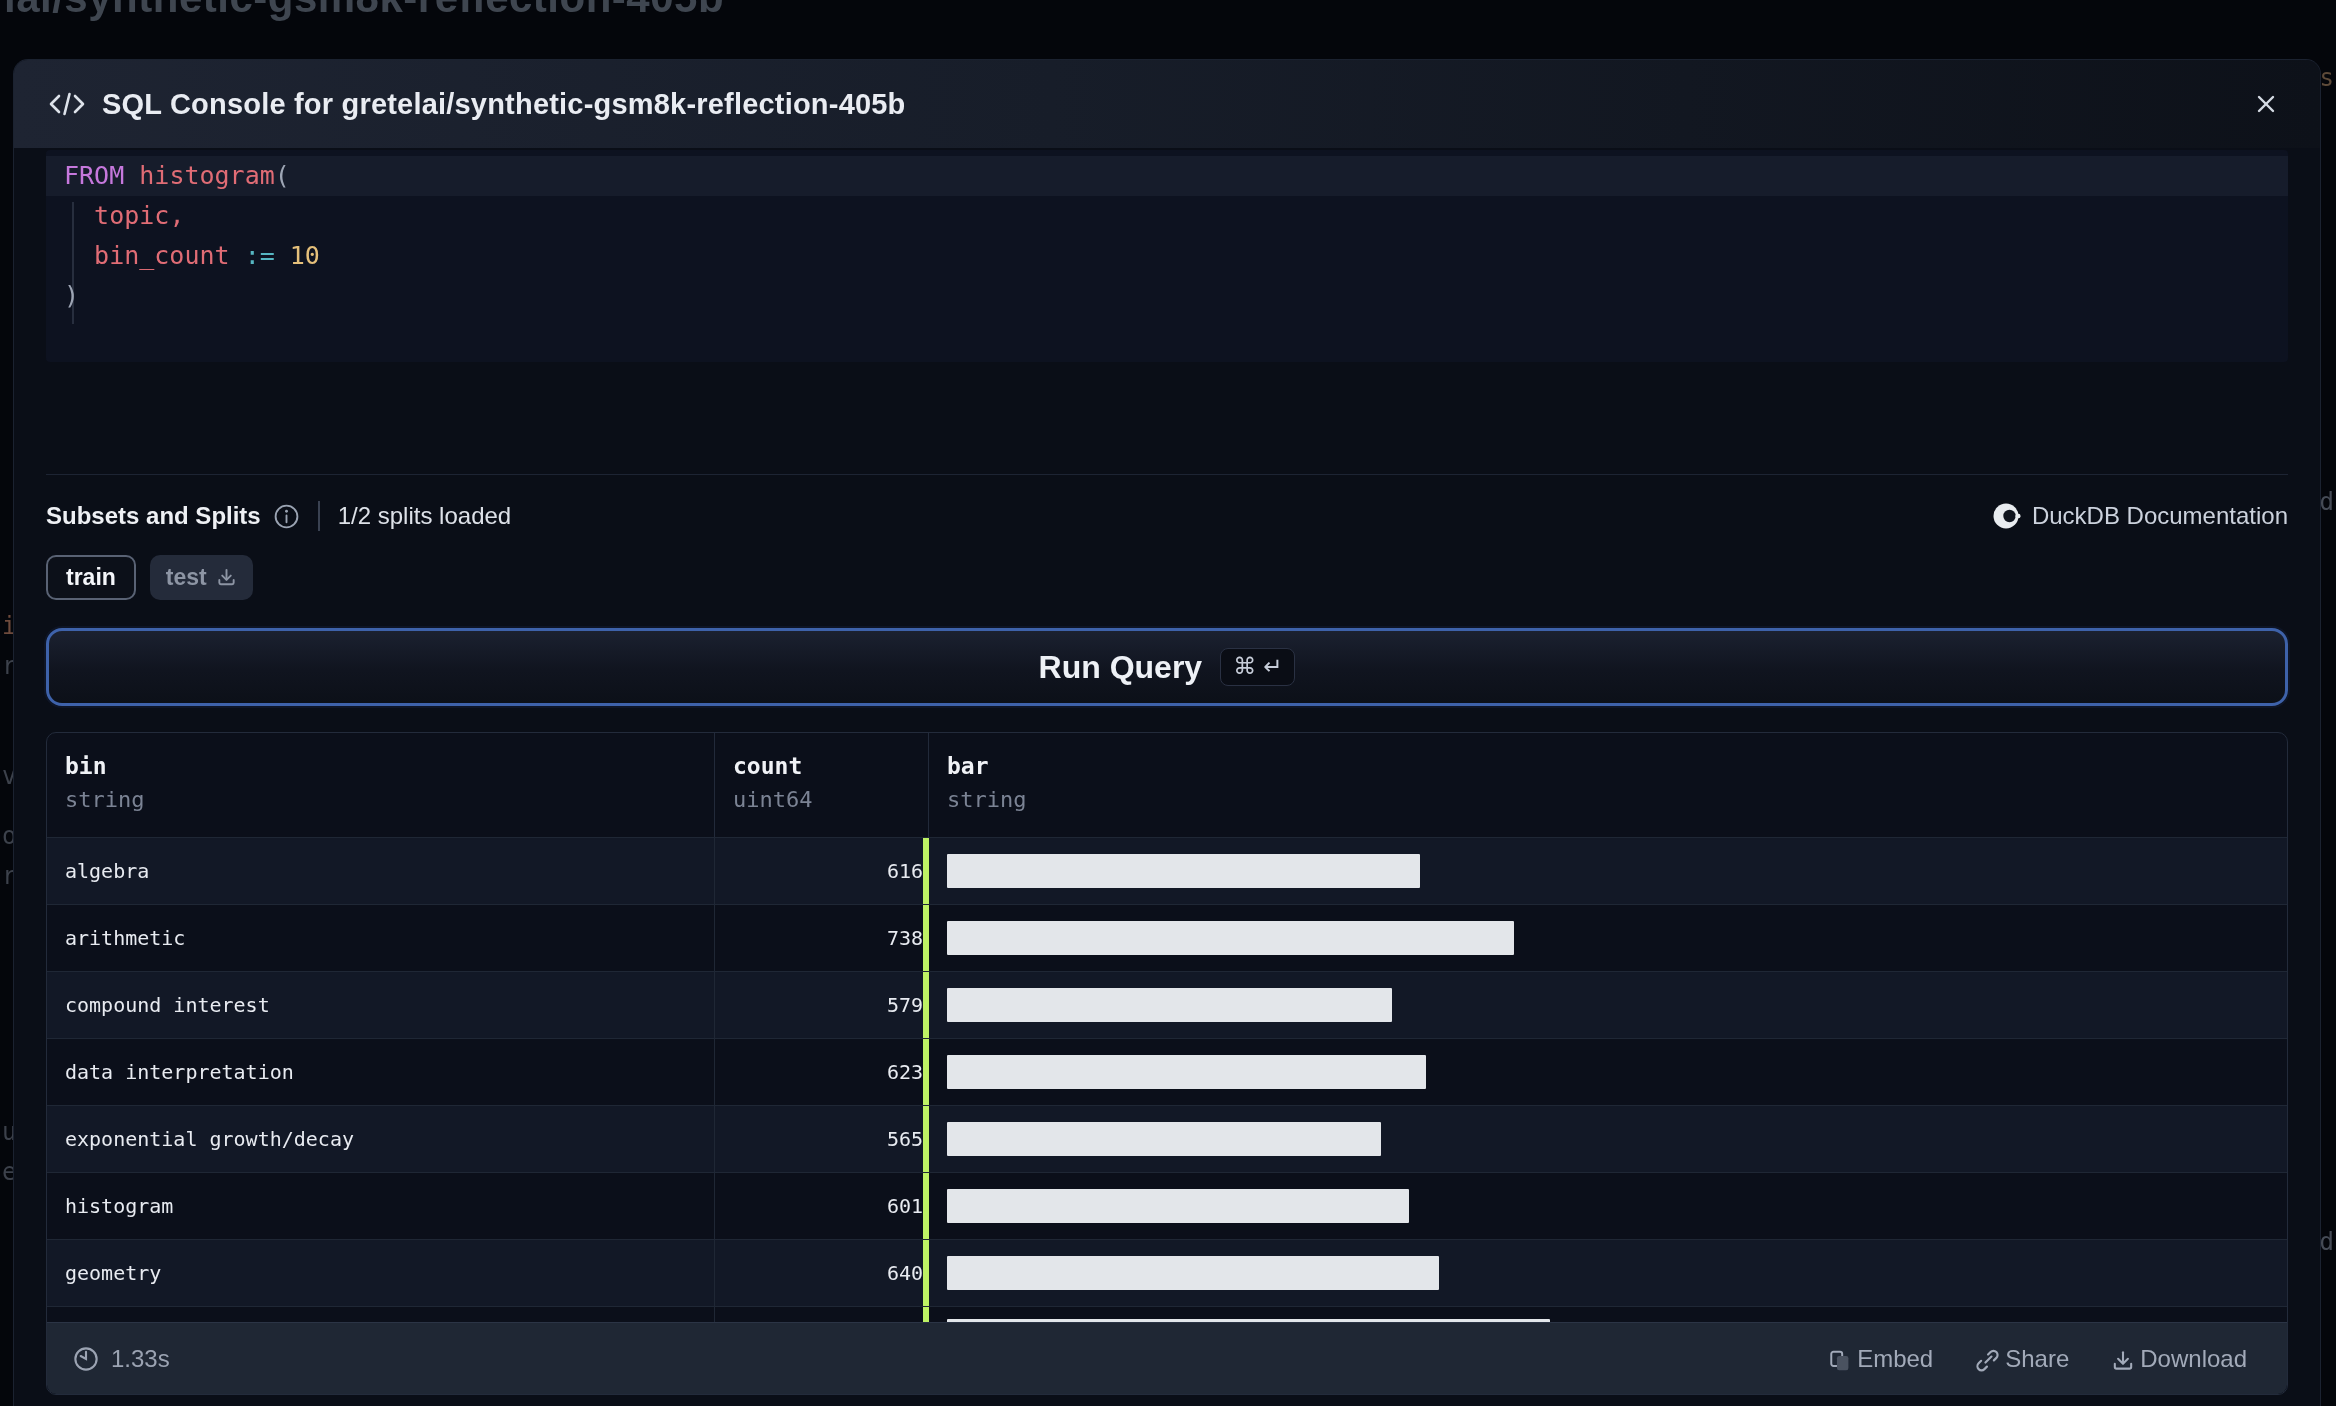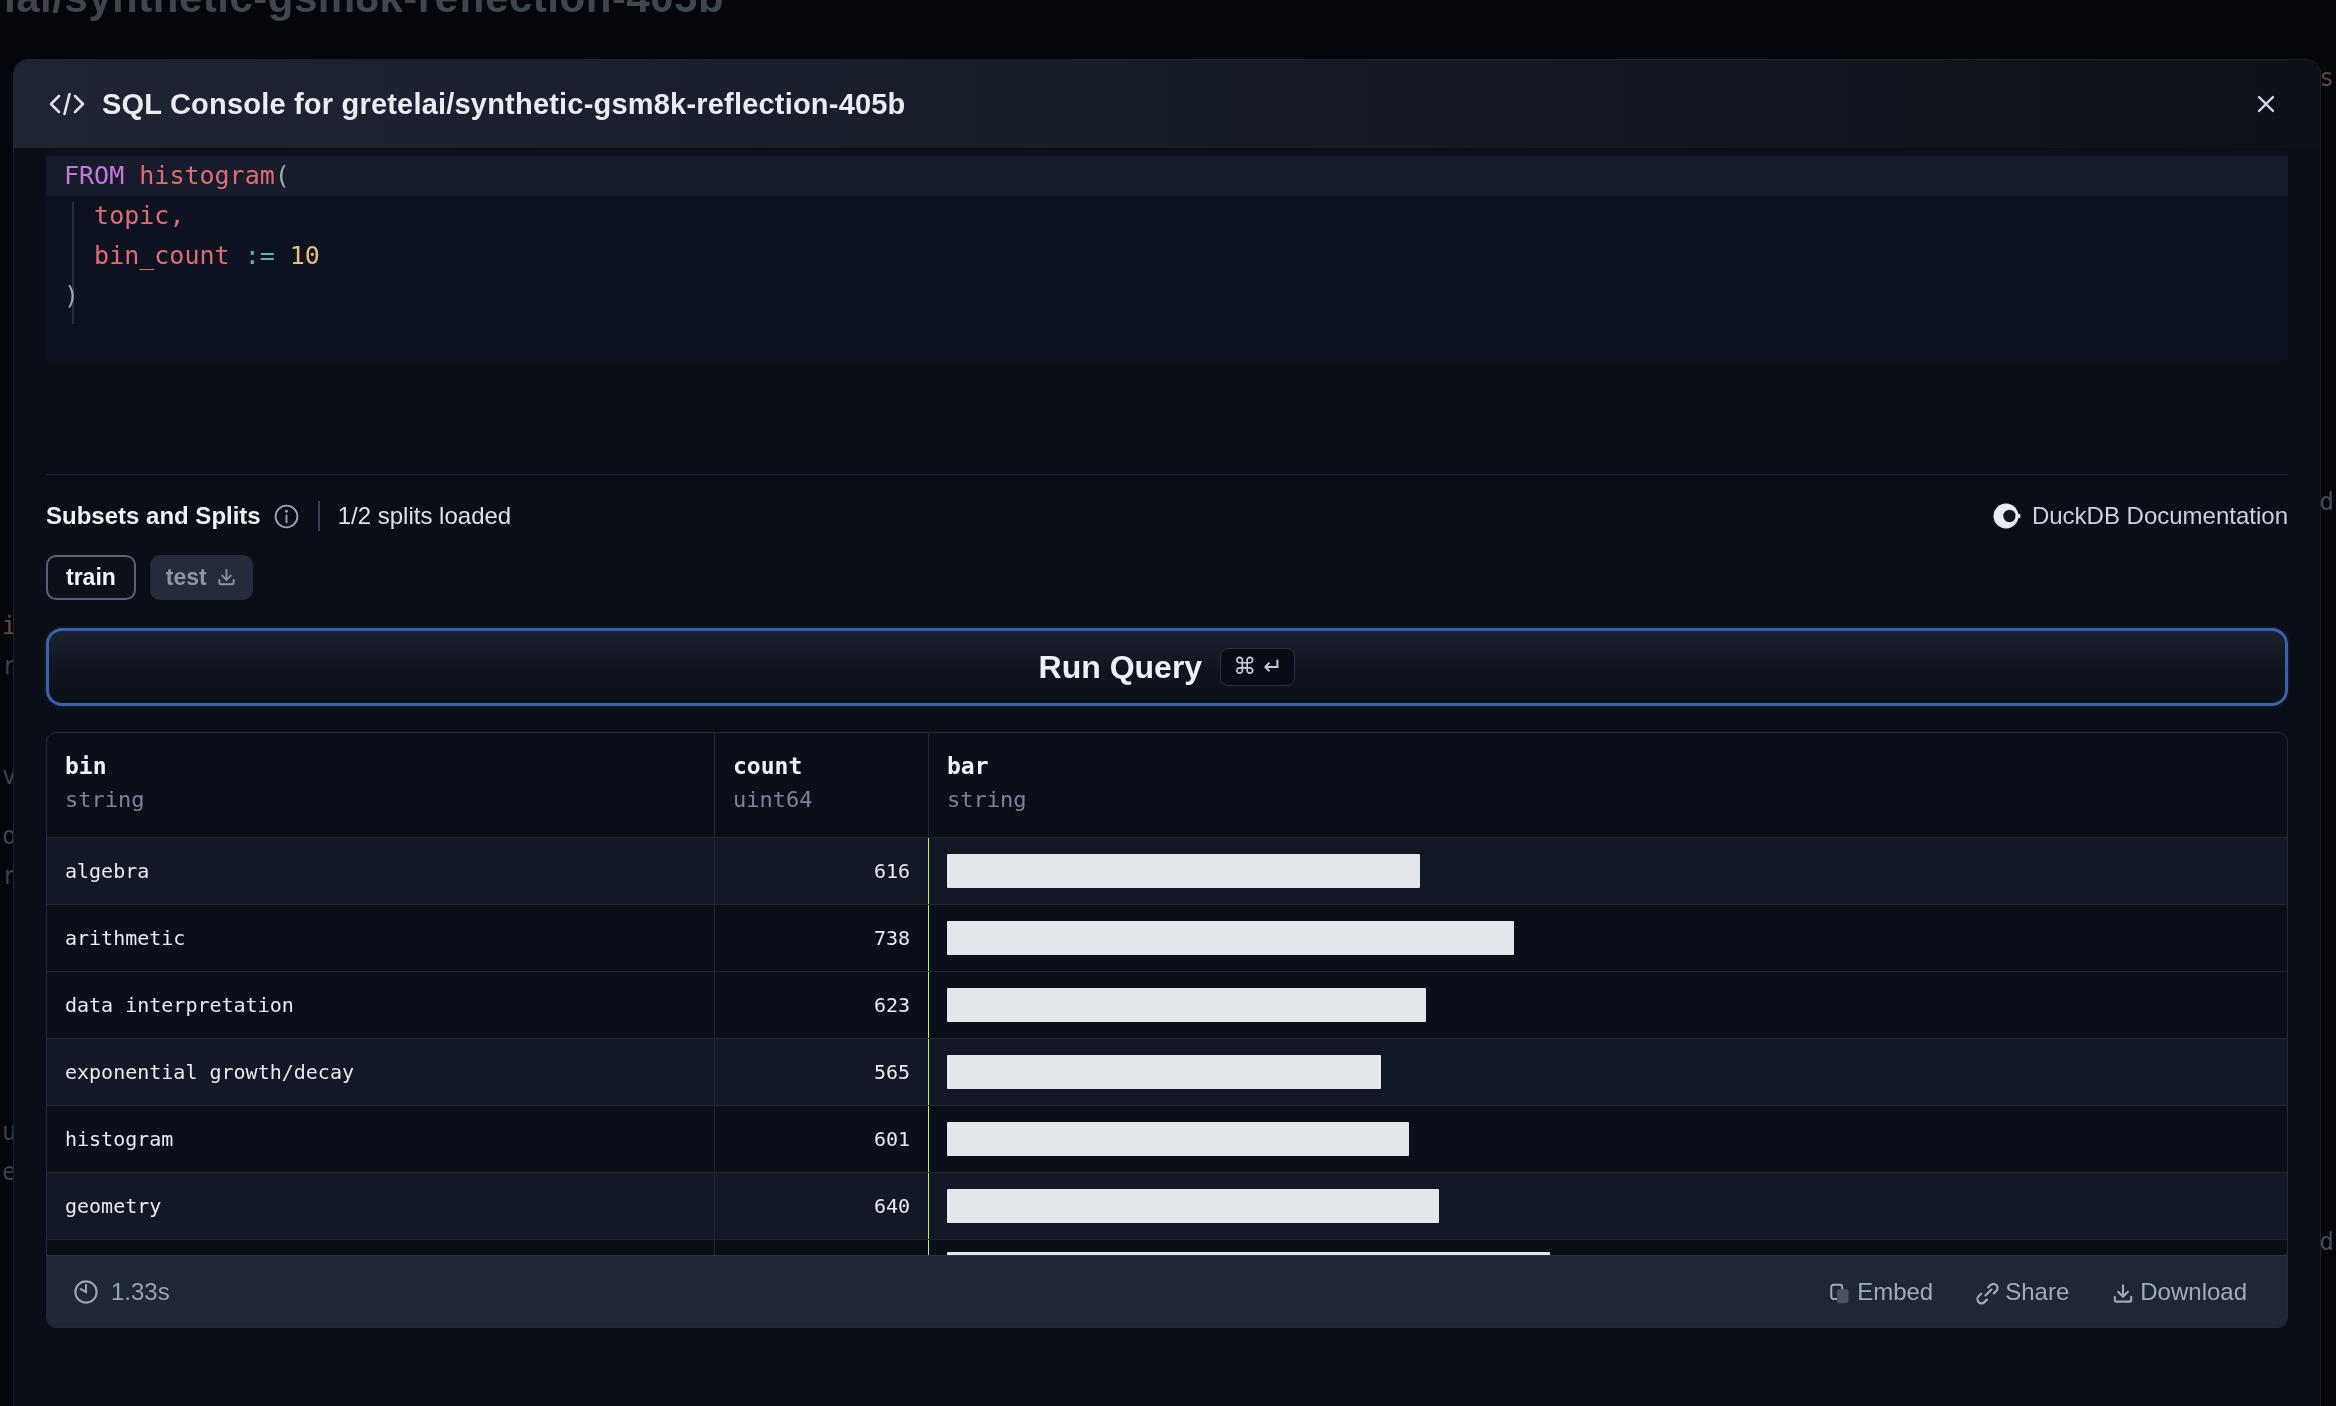--- a/index.html
+++ b/index.html
@@ -81,21 +81,21 @@
   .thead { display:grid; grid-template-columns:668px 214px 1fr; height:104px; }
   .th { padding:20px 0 0 18px; font-family:"DejaVu Sans Mono", monospace; }
   .th.b1,.th.b2 { border-right:1px solid #222a3a; }
   .th .nm { font-size:23px; font-weight:700; color:#f0f2f6; }
   .th .tp { font-size:22px; color:#7b8394; margin-top:8px; }
   .trow { display:grid; grid-template-columns:668px 214px 1fr; height:67px; border-top:1px solid #1f2735; }
   .trow.odd  { background:#121826; }
   .trow.even { background:#0b0f1a; }
   .td { display:flex; align-items:center; font-family:"DejaVu Sans Mono", monospace; font-size:20px; color:#e8ebf1; }
   .td.bin { padding-left:18px; border-right:1px solid #1f2735; }
-  .td.cnt { justify-content:flex-end; padding-right:18px; border-right:1px solid #bef264; }
+  .td.cnt { justify-content:flex-end; border-right:6px solid #bef264; }
   .td.bar { padding-left:18px; }
   .hbar { height:34px; background:#e3e6ea; border-radius:1px; }
   .trow.partial { height:16px; overflow:hidden; }
   .trow.partial .td.bar { align-items:flex-start; padding-top:12px; }
 
   .tfooter { height:72px; background:#1f2734; border-top:1px solid #2b3445;
              display:flex; align-items:center; padding:0 26px; border-radius:0 0 9px 9px; }
   .duration { display:flex; align-items:center; gap:12px; color:#9ba3b2; font-size:24px; }
   .actions { margin-left:auto; display:flex; align-items:center; gap:14px; }
   .action-btn { display:flex; align-items:flex-end; gap:5px; background:none; border:none; cursor:pointer;
@@ -215,20 +215,27 @@
           <div class="td cnt">616</div>
           <div class="td bar">
             <div class="hbar" style="width: 473px;"></div>
           </div>
         </div>
         <div class="trow even">
           <div class="td bin">arithmetic</div>
           <div class="td cnt">738</div>
           <div class="td bar">
             <div class="hbar" style="width: 567px;"></div>
+          </div>
+        </div>
+        <div class="trow odd">
+          <div class="td bin">compound interest</div>
+          <div class="td cnt">579</div>
+          <div class="td bar">
+            <div class="hbar" style="width: 445px;"></div>
           </div>
         </div>
         <div class="trow even">
           <div class="td bin">data interpretation</div>
           <div class="td cnt">623</div>
           <div class="td bar">
             <div class="hbar" style="width: 479px;"></div>
           </div>
         </div>
         <div class="trow odd">

